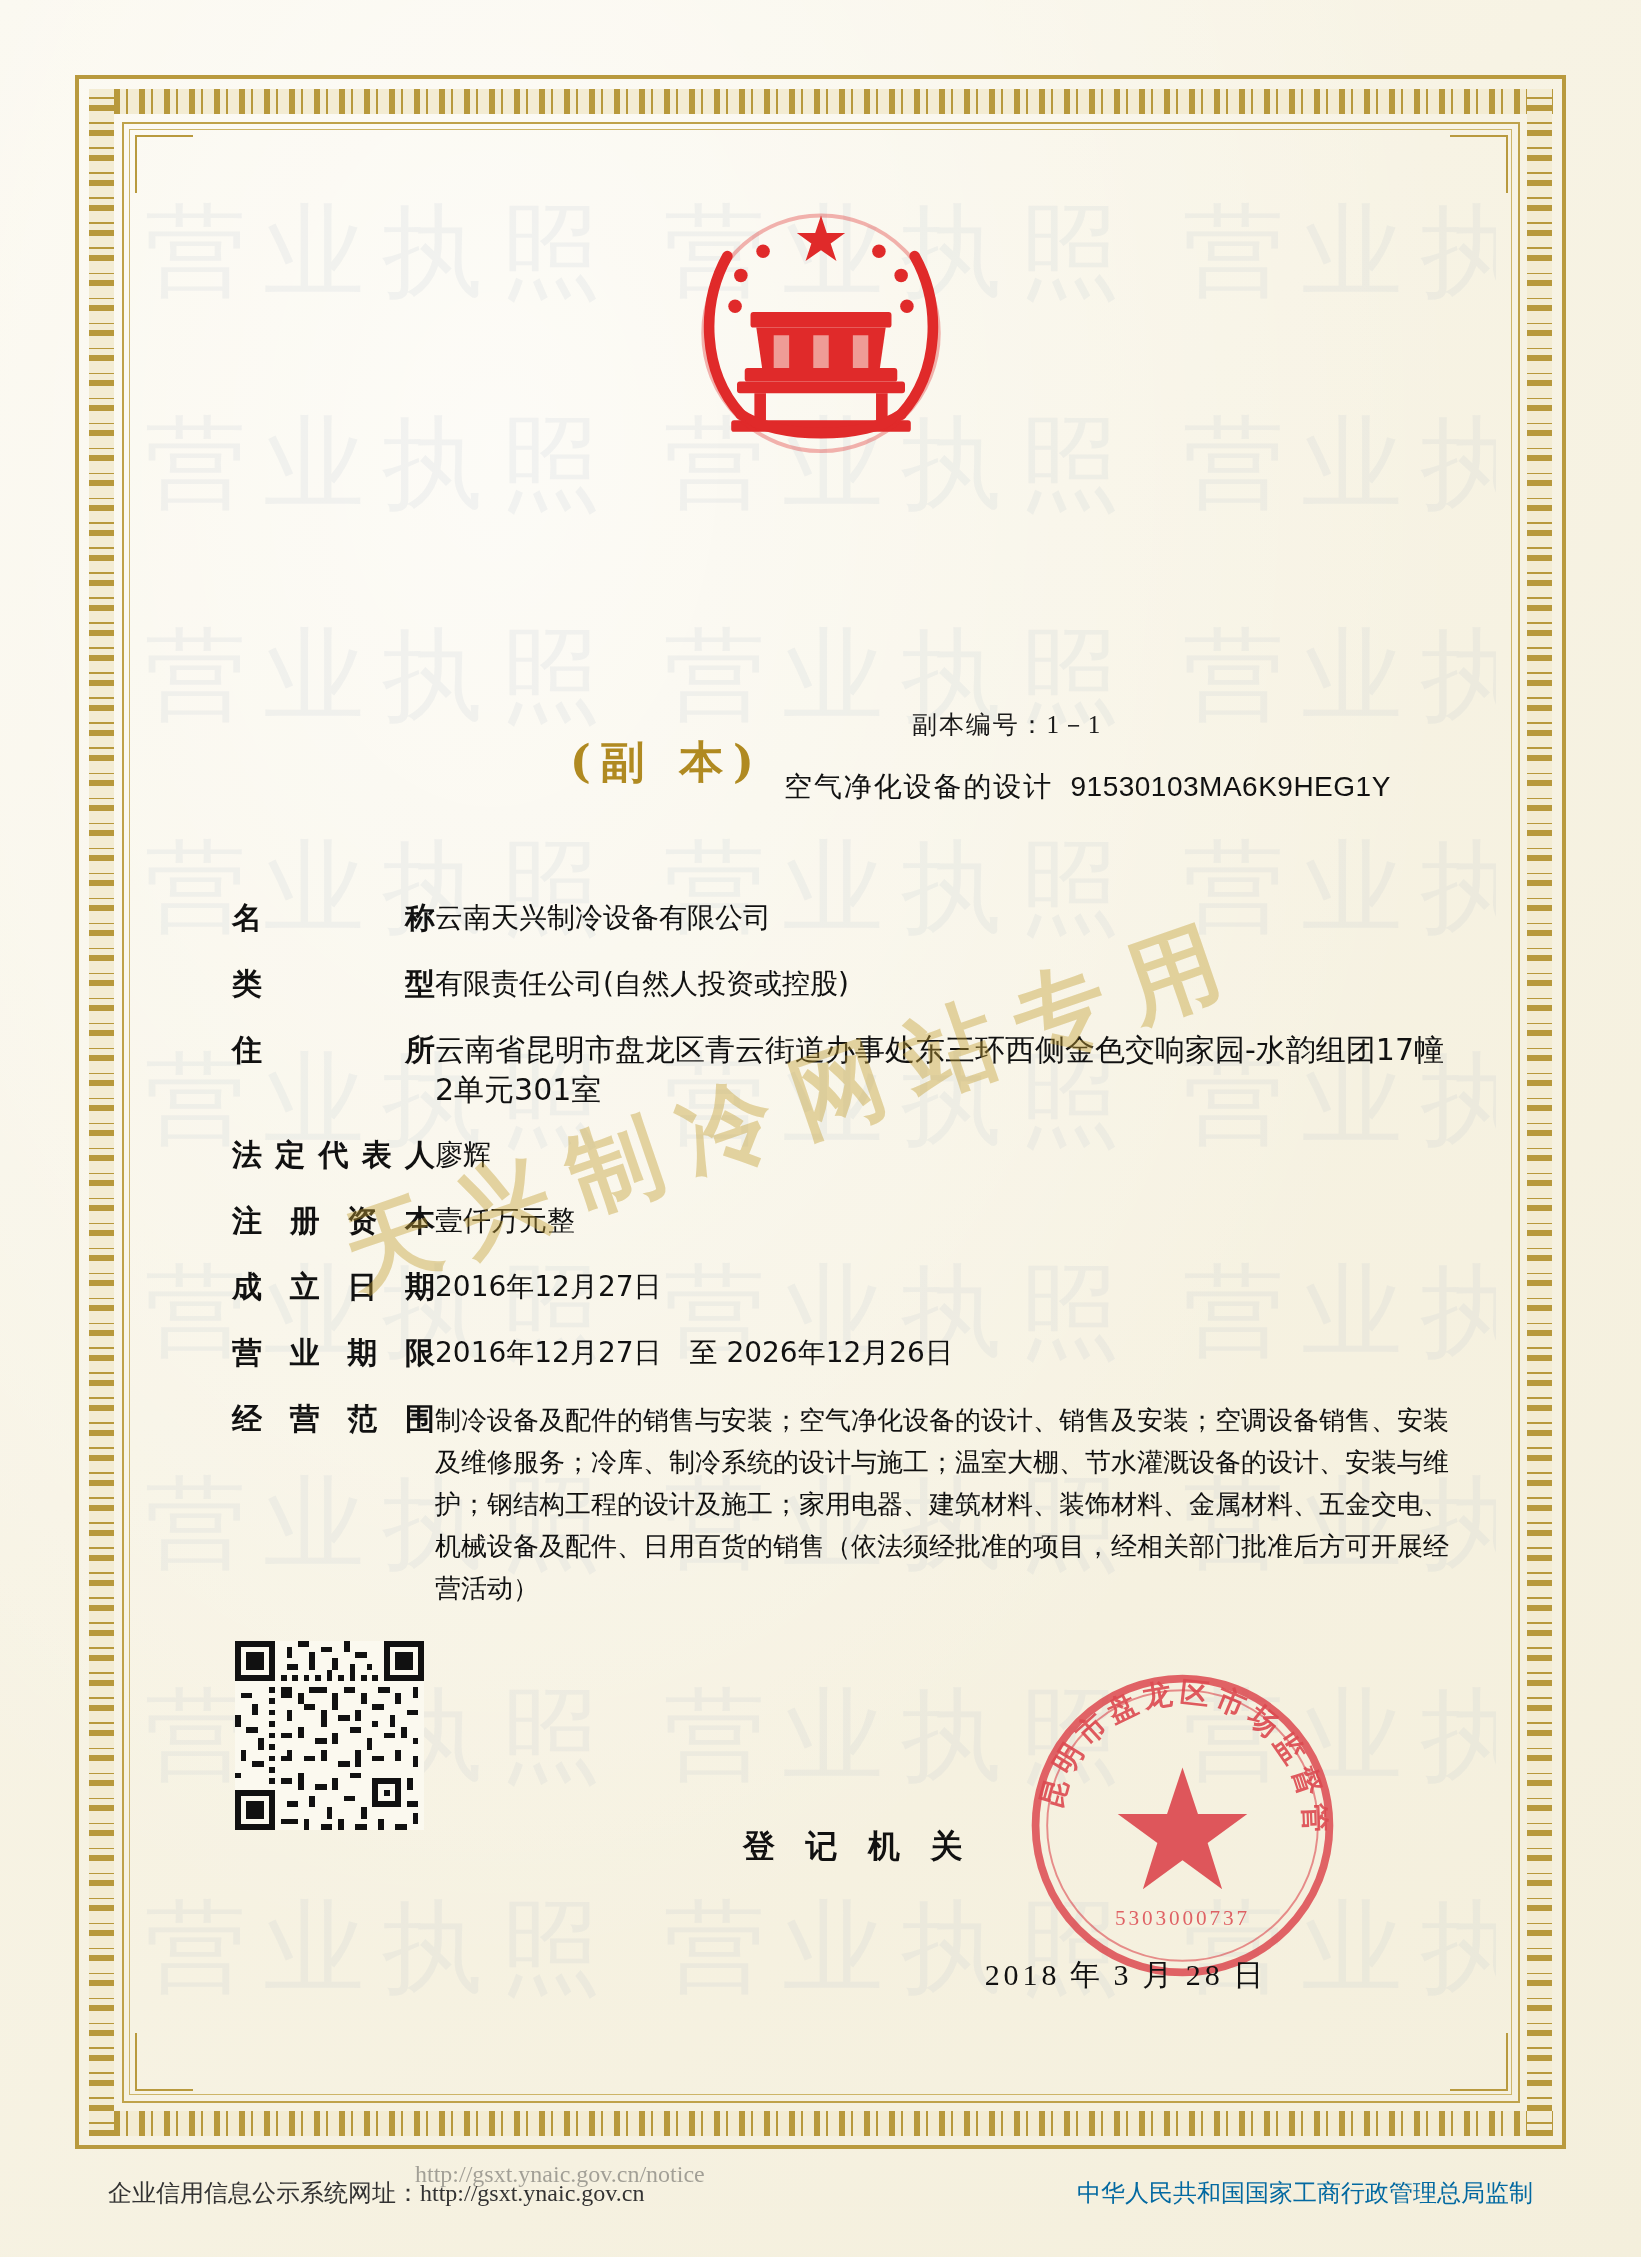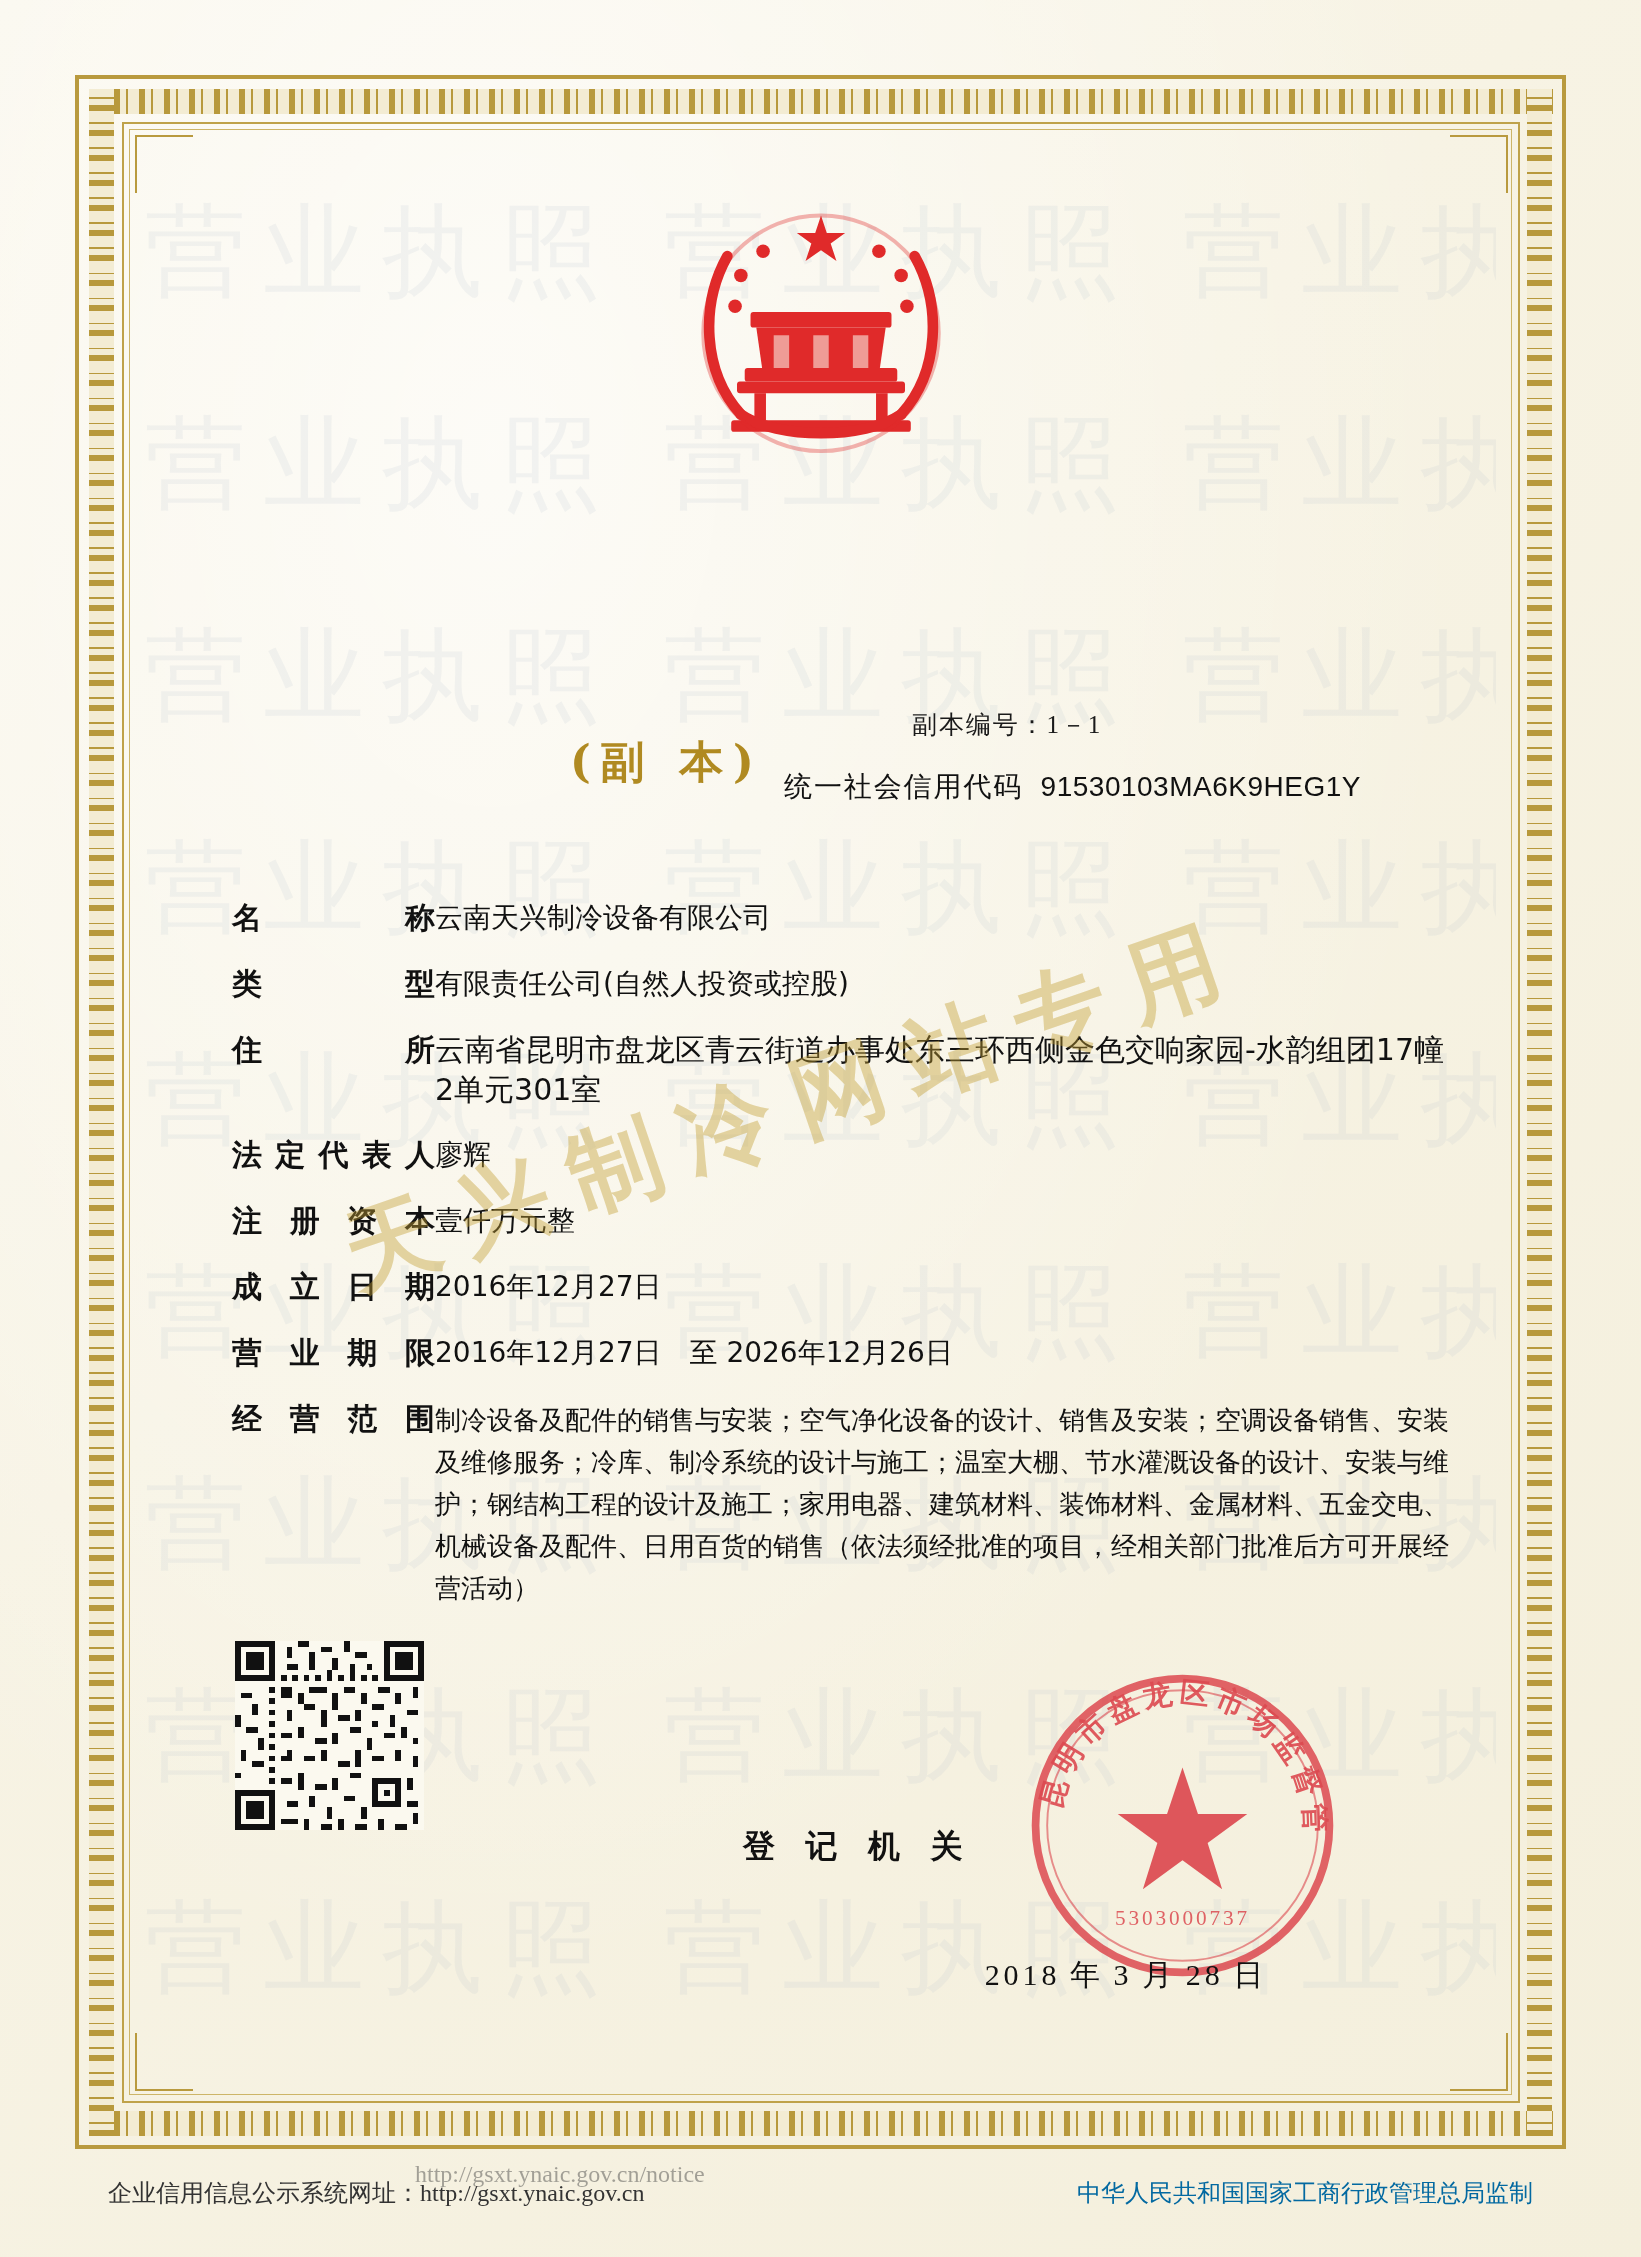--- a/index.html
+++ b/index.html
@@ -369,21 +369,21 @@
     </svg>
   </div>
 
   <div class="subtitle">(副  本)</div>
 
   <div class="copy-no">
     <span>副本编号：</span><span>1－1</span>
   </div>
 
   <div class="credit-code-row">
-    <span>统一社会信用代码</span><span class="code-val">91530103MA6K9HEG1Y</span>
+    <span>空气净化设备的设计</span><span class="code-val">91530103MA6K9HEG1Y</span>
   </div>
 
   <div class="fields">
 
     <div class="field-row">
       <div class="field-label">
           <span>名</span>
           <span>称</span>
         </div>
       <div class="field-value">云南天兴制冷设备有限公司</div>

